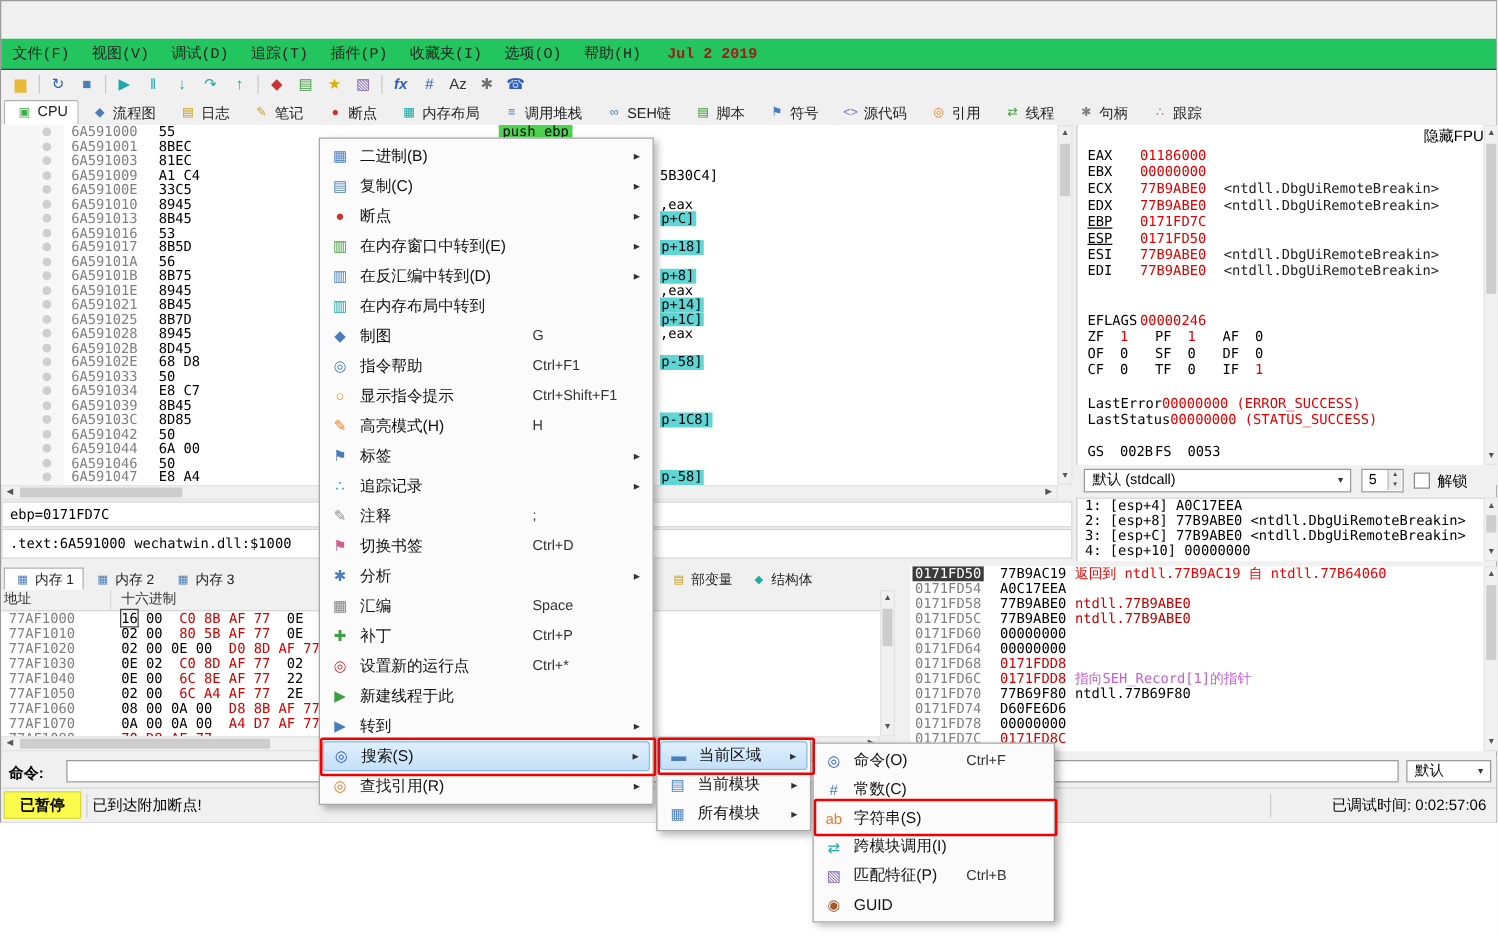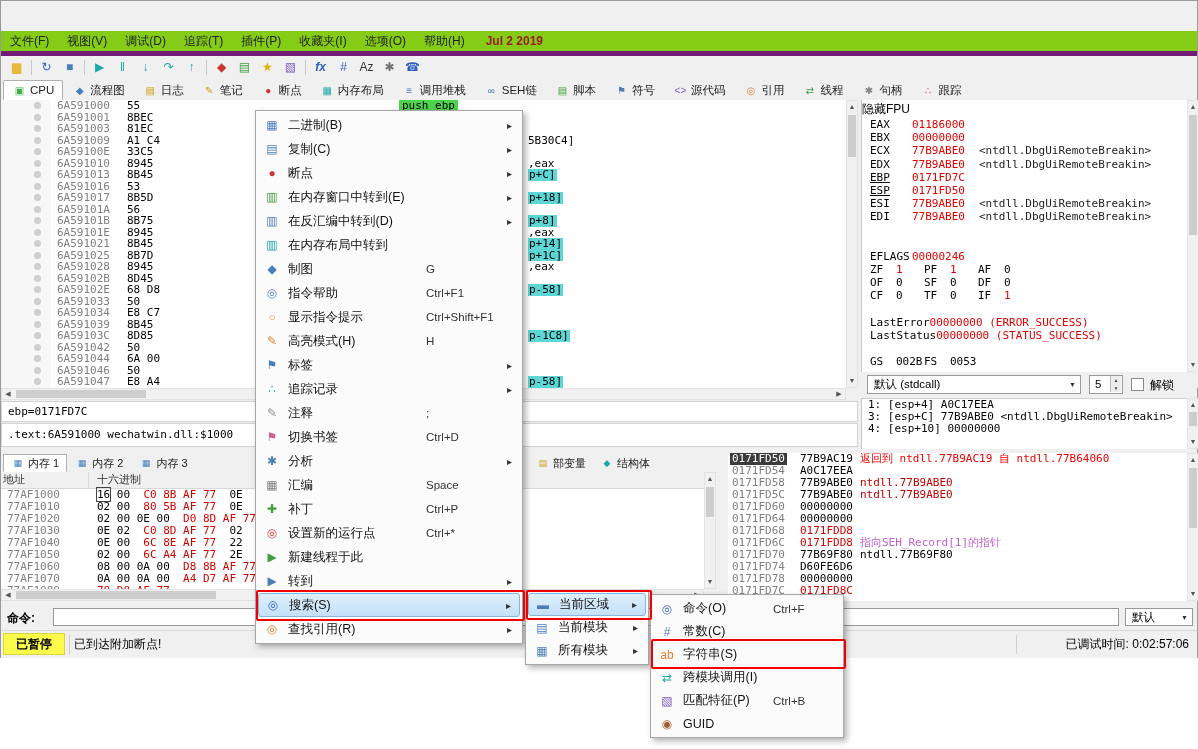--- a/index.html
+++ b/index.html
@@ -9,21 +9,21 @@
        border:1px solid #9a9a9a;box-sizing:border-box;}
 
   
   #titlebar{position:absolute;left:0;top:0;width:100%;height:30px;background:#fff;display:flex;align-items:center;border-bottom:1px solid #e6e6e6;box-sizing:border-box;}
   #appicon{width:16px;height:16px;margin:0 7px 0 8px;border-radius:3px;background:radial-gradient(circle at 50% 55%, #6fae3d 0 4px, #2b2b2b 4px);}
   #wtitle{font-size:12px;color:#000;}
   #wcontrols{margin-left:auto;display:flex;height:30px;}
   .wc{width:46px;text-align:center;line-height:30px;font-size:12px;color:#444;}
 
   
-  #menubar{position:absolute;left:0;top:30px;width:100%;height:25px;background:#84cc16;display:flex;align-items:center;border-bottom:5px solid #701a75;box-sizing:border-box;}
+  #menubar{position:absolute;left:0;top:30px;width:100%;height:25px;background:#22c55e;display:flex;align-items:center;border-bottom:1px solid #701a75;box-sizing:border-box;font-family:Liberation Mono, monospace;}
   .mbi{padding:0 9px;height:25px;line-height:25px;font-size:12px;color:#222;}
   #mbdate{color:#9b1c1c;font-weight:bold;font-size:12px;margin-left:12px;}
 
   
   #toolbar{position:absolute;left:0;top:55px;width:100%;height:22px;background:#f0f0f0;display:flex;align-items:center;padding-left:4px;box-sizing:border-box;}
   .tbtn{width:23px;height:20px;display:flex;align-items:center;justify-content:center;font-size:13px;}
   .tsep{width:1px;height:15px;background:#c9c9c9;margin:0 3px;}
   .it{font-style:italic;font-weight:bold;font-size:11px;}
 
   
@@ -56,21 +56,21 @@
   .hsc .al{left:0;} .hsc .ar{right:0;}
   .hsc .th{position:absolute;top:1px;height:8px;background:#cdcdcd;}
 
   
   .infobox{position:absolute;left:0;width:857px;background:#fff;border:1px solid #d2d2d2;box-sizing:border-box;font-family:"DejaVu Sans Mono",monospace;font-size:11px;color:#000;padding-left:6px;}
   #info1{top:400px;height:21px;line-height:19px;}
   #info2{top:422px;height:24px;line-height:22px;}
 
   
   #regpane{position:absolute;left:860px;top:99px;width:326px;height:272px;background:#fff;border-left:1px solid #c8c8c8;box-sizing:border-box;overflow:hidden;}
-  #fpu{height:18px;line-height:18px;text-align:left;font-size:12px;color:#000;}
+  #fpu{height:18px;line-height:18px;text-align:right;font-size:12px;color:#000;}
   .rrow{height:13.2px;font-family:"DejaVu Sans Mono",monospace;font-size:11px;line-height:13.2px;padding-left:8px;white-space:pre;}
   .rgap{height:13.2px;}
   .rn{display:inline-block;min-width:42px;color:#000;}
   .u{text-decoration:underline;}
   .red{color:#e00000;}
   .rx{margin-left:14px;color:#222;}
   .rfn{display:inline-block;width:26px;}
   .rfv{display:inline-block;width:28px;color:#000;}
   .rfv.red{color:#e00000;}
 
@@ -493,20 +493,21 @@
           <div class="spb">▼</div>
         </div>
       </div>
       <div id="unlockcb"></div>
       <div id="unlocklbl">解锁</div>
     </div>
 
     <div id="argspane">
       <div id="args-rows">
           <div class="arow">1: [esp+4] A0C17EEA</div>
+          <div class="arow">2: [esp+8] 77B9ABE0 &lt;ntdll.DbgUiRemoteBreakin&gt;</div>
           <div class="arow">3: [esp+C] 77B9ABE0 &lt;ntdll.DbgUiRemoteBreakin&gt;</div>
           <div class="arow">4: [esp+10] 00000000</div>
         </div>
     </div>
     <div class="vsc" style="left:1186px;top:397px;height:51px;">
       <div class="a aup">▲</div>
       <div class="th" style="top:13px;height:14px;"></div>
       <div class="a adn">▼</div>
     </div>
 

